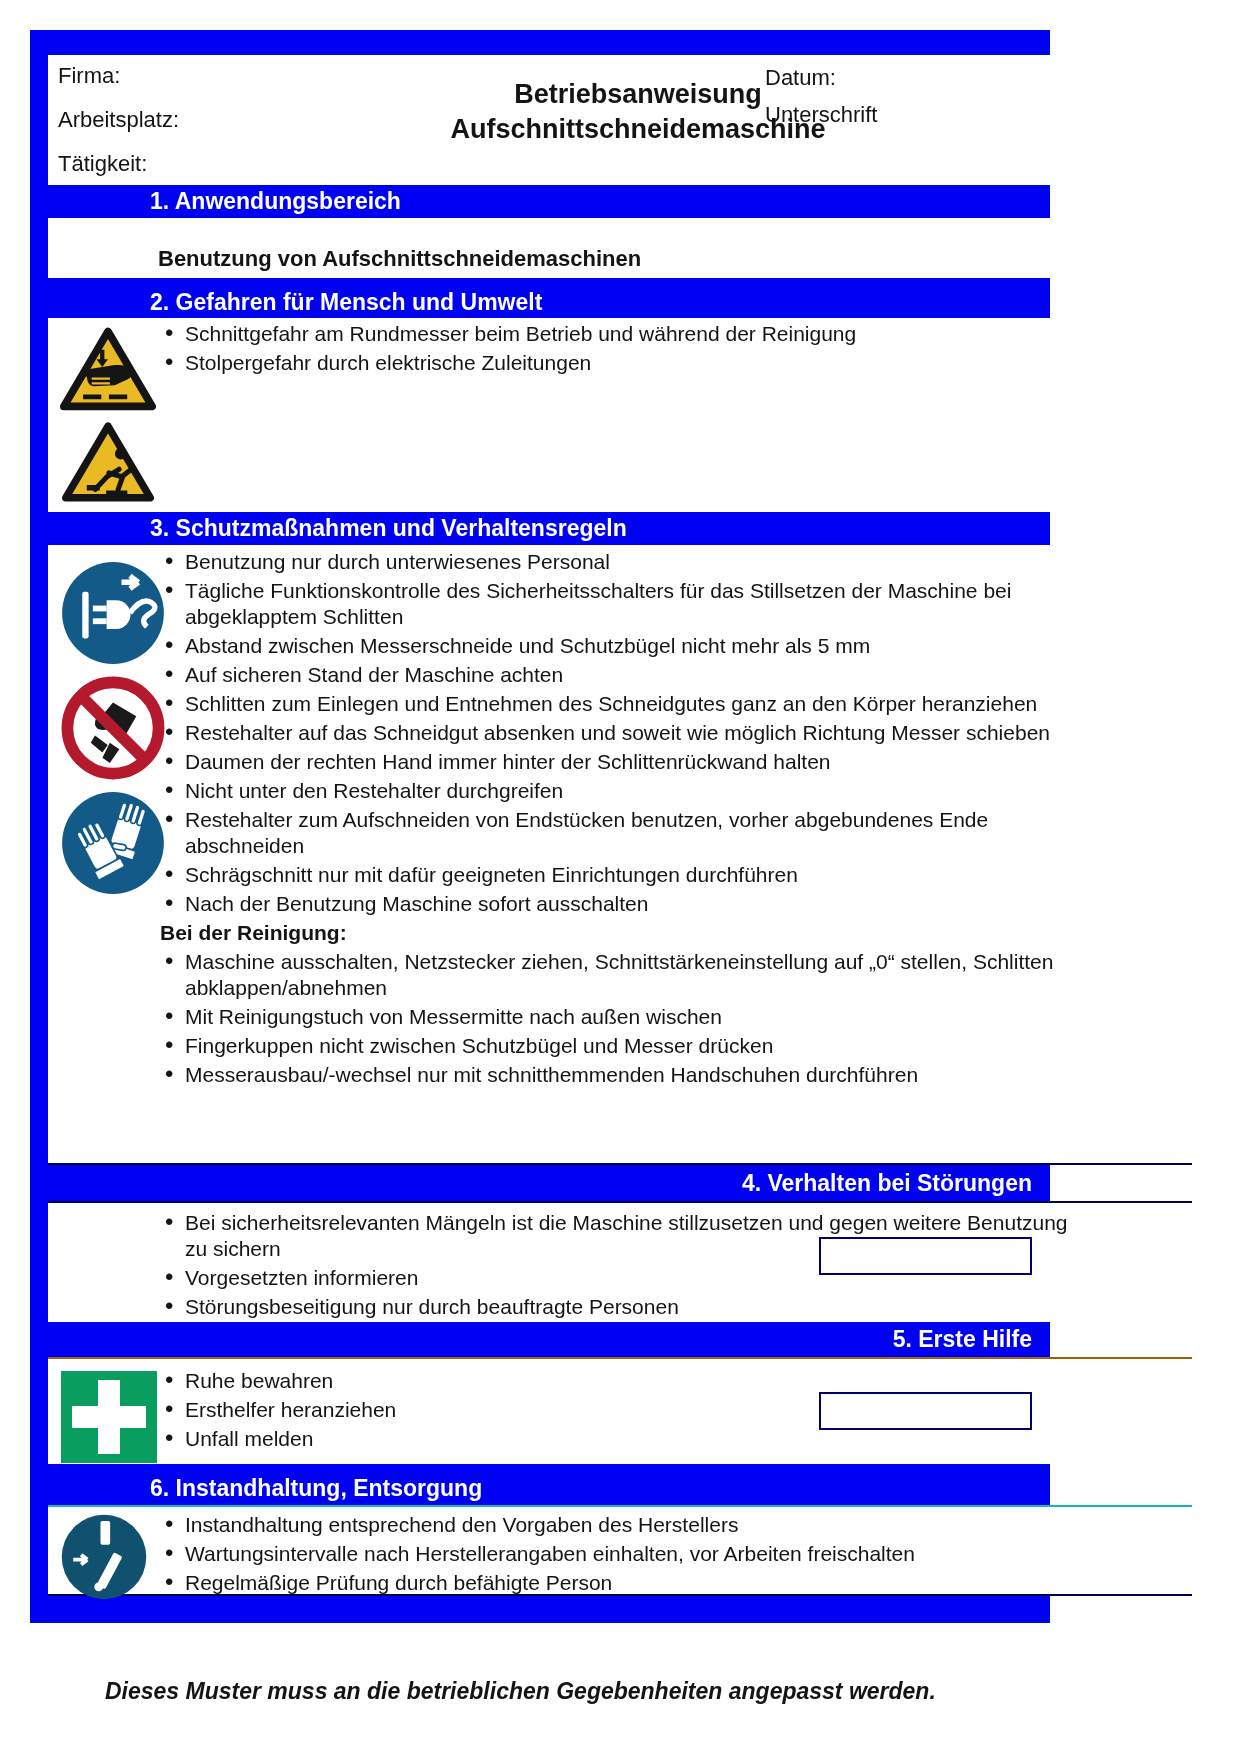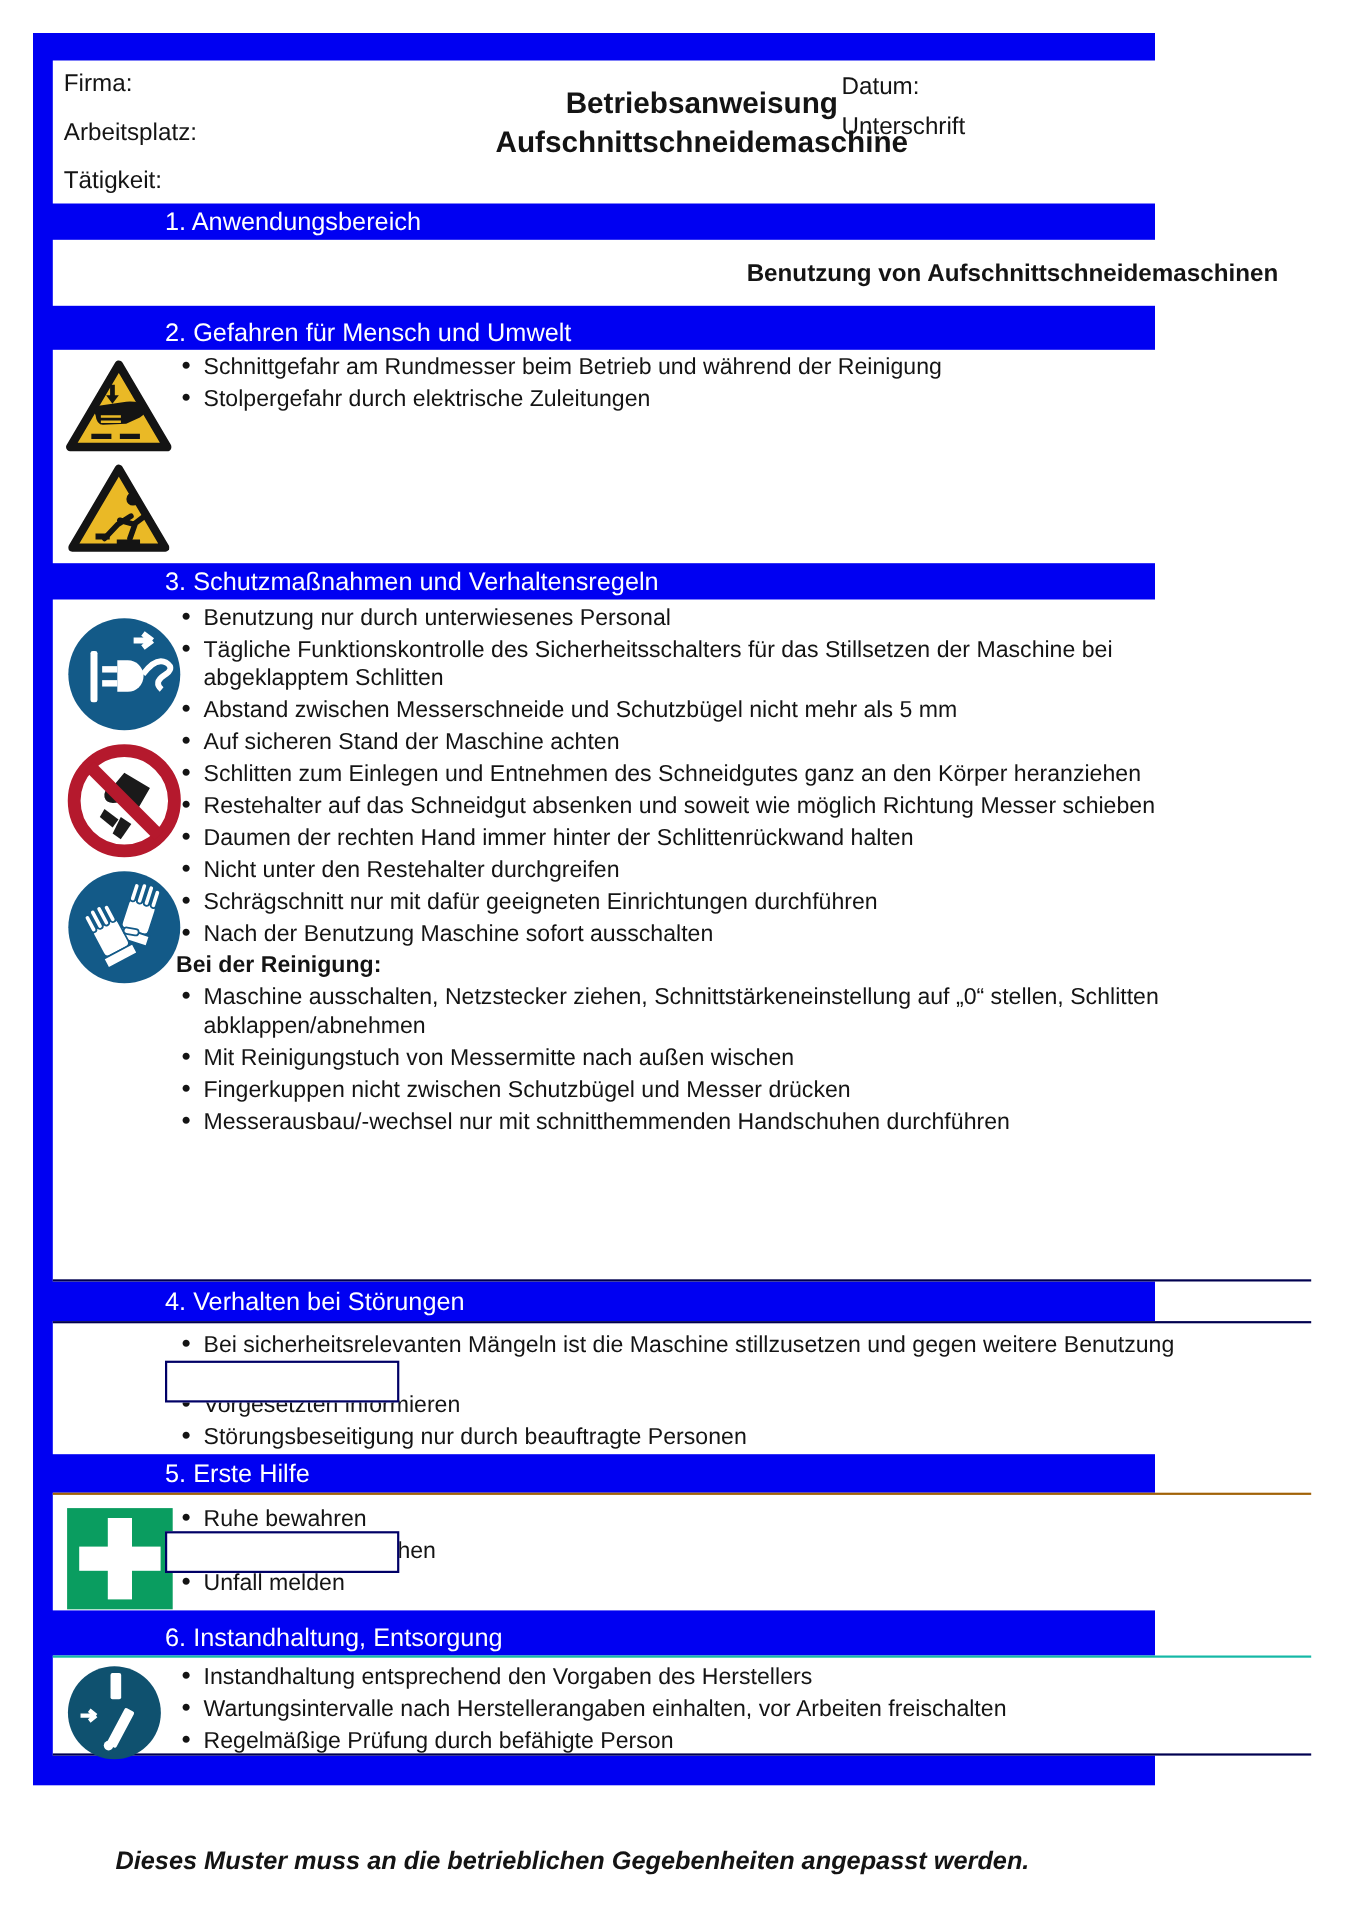--- a/index.html
+++ b/index.html
@@ -14,32 +14,32 @@
 
   
   .hdr-box { height:130px; display:flex; position:relative; padding:8px 10px; }
   .hdr-left { display:flex; flex-direction:column; justify-content:space-between; font-size:22px; }
   .hdr-title { position:absolute; left:330px; top:22px; width:520px; text-align:center;
                font-size:27px; font-weight:bold; line-height:35px; }
   .hdr-right { position:absolute; left:717px; top:10px; font-size:22px; }
   .hdr-right div { margin-bottom:11px; }
 
   
-  .band { height:33px; line-height:33px; color:#ffffff; font-weight:normal; font-size:23px;
-          padding-left:102px; display:flex; align-items:flex-start; }
+  .band { height:33px; line-height:33px; color:#ffffff; font-weight:bold; font-size:23px;
+          padding-left:102px; display:flex; align-items:flex-end; }
   .band .btitle { flex:0 0 auto; }
   .band-notruf { height:36px; line-height:36px;flex-direction:column; }
   .notruf-label { margin-left:auto; margin-right:12px; }
   .notruf-box { width:213px; height:38px; background:#ffffff; border:2px solid #000066;
                 position:relative; top:0px; z-index:3; flex:0 0 auto; }
 
   .gap8 { height:8px; }
 
   
-  .box1 { height:60px; padding:17px 30px 0 110px; font-size:22px; font-weight:bold;text-align:right; }
+  .box1 { height:60px; padding:28px 30px 0 110px; font-size:22px; font-weight:bold; }
   .box2 { height:194px; padding-top:3px; }
   .box3 { height:620px; padding-top:4px; border-bottom:2px solid #000050; }
   .box4 { height:121px; padding-top:7px; border-top:2px solid #000050; }
   .box5 { height:107px; padding-top:9px; border-top:2px solid #a16207; }
   .box6 { height:91px; padding-top:5px; border-top:2px solid #14b8a6; border-bottom:2px solid #000050; }
 
   ul.blist { list-style:none; padding:0 100px 0 115px; font-size:21px; line-height:26px; }
   ul.blist li { position:relative; padding-left:22px; margin-bottom:3px; }
   ul.blist li::before { content:"\2022"; position:absolute; left:2px; top:-1px; font-size:24px; }
   .subheading { font-size:21px; line-height:26px; font-weight:bold; margin:2px 14px 3px 112px; }
@@ -158,20 +158,21 @@
       </svg>
       <ul class="blist">
         <li>Benutzung nur durch unterwiesenes Personal</li>
         <li>Tägliche Funktionskontrolle des Sicherheitsschalters für das Stillsetzen der Maschine bei abgeklapptem Schlitten</li>
         <li>Abstand zwischen Messerschneide und Schutzbügel nicht mehr als 5 mm</li>
         <li>Auf sicheren Stand der Maschine achten</li>
         <li>Schlitten zum Einlegen und Entnehmen des Schneidgutes ganz an den Körper heranziehen</li>
         <li>Restehalter auf das Schneidgut absenken und soweit wie möglich Richtung Messer schieben</li>
         <li>Daumen der rechten Hand immer hinter der Schlittenrückwand halten</li>
         <li>Nicht unter den Restehalter durchgreifen</li>
+        <li>Restehalter zum Aufschneiden von Endstücken benutzen, vorher abgebundenes Ende abschneiden</li>
         <li>Schrägschnitt nur mit dafür geeigneten Einrichtungen durchführen</li>
         <li>Nach der Benutzung Maschine sofort ausschalten</li>
       </ul>
       <div class="subheading">Bei der Reinigung:</div>
       <ul class="blist">
         <li>Maschine ausschalten, Netzstecker ziehen, Schnittstärkeneinstellung auf „0“ stellen, Schlitten abklappen/abnehmen</li>
         <li>Mit Reinigungstuch von Messermitte nach außen wischen</li>
         <li>Fingerkuppen nicht zwischen Schutzbügel und Messer drücken</li>
         <li>Messerausbau/-wechsel nur mit schnitthemmenden Handschuhen durchführen</li>
       </ul>

